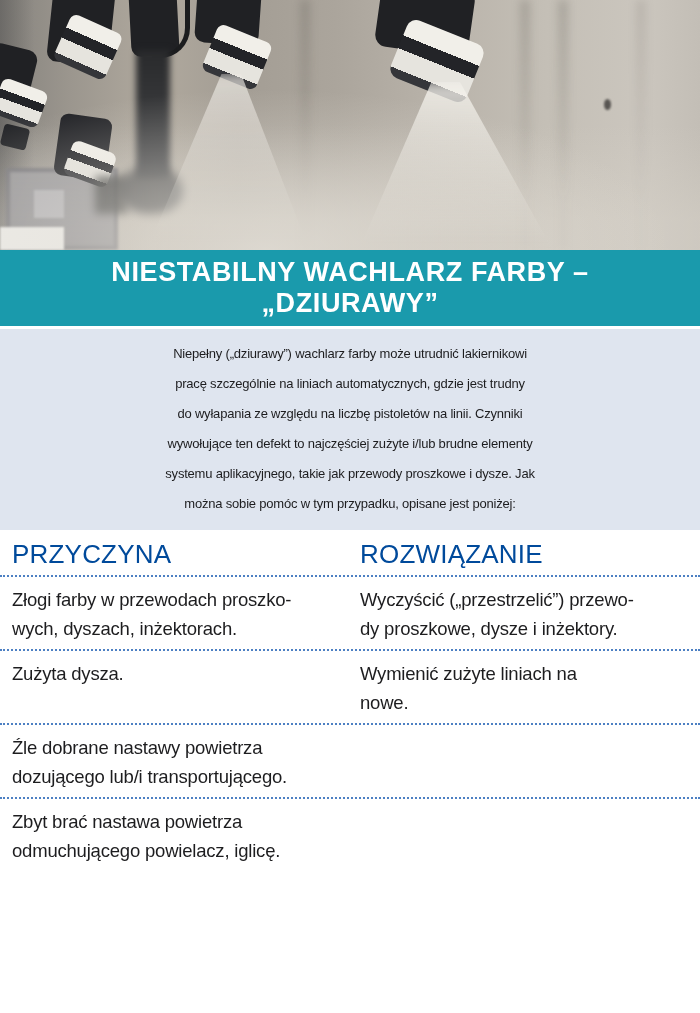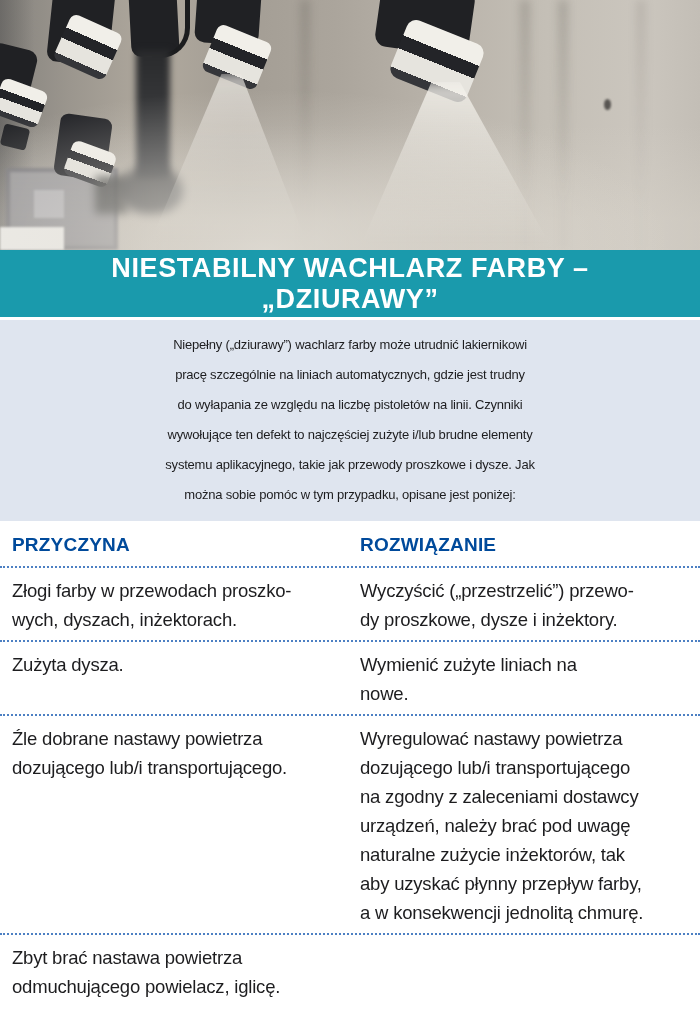--- a/index.html
+++ b/index.html
@@ -62,39 +62,39 @@
             filter:blur(6px); }
   .machine { left:6px; top:168px; width:112px; height:82px;
             background:linear-gradient(180deg, #9d9c9e, #8e8d90);
             box-shadow:inset 0 0 0 4px #7b7a7e; filter:blur(1.5px); opacity:.95; }
   .machine-inner { left:34px; top:190px; width:30px; height:28px; background:#bab9bc; opacity:.85; filter:blur(1px); }
   .panel  { left:0; top:227px; width:64px; height:23px; background:#ecebe7; filter:blur(1px); }
   .speck  { left:604px; top:99px; width:7px; height:11px; background:#454240; border-radius:50%; filter:blur(1px); opacity:.85; }
 
   
   .band {
-    height:70px; background:#1a9aac; border-bottom:3px solid #ffffff;
+    height:79px; background:#1a9aac; border-bottom:3px solid #ffffff;
     display:flex; align-items:center; justify-content:center;
   }
   .band h1 {
     margin:0; color:#ffffff; font-size:27px; line-height:31px; font-weight:bold;
     text-align:center; white-space:pre-line; letter-spacing:.6px;
   }
 
   
   .intro { background:#dfe5ef; padding:10px 12px 11px; }
   .intro p {
     margin:0; text-align:center; font-size:13px; line-height:30px;
     color:#1d1d1f; white-space:pre-line; letter-spacing:-0.2px;
   }
 
   
   .tbl-head { display:grid; grid-template-columns:348px 1fr; padding:12px 0 9px 12px; }
   .tbl-head span {
-    color:#004a9b; font-weight:bold; font-size:19px; line-height:24px; letter-spacing:.2px;
+    color:#004a9b; font-weight:normal; font-size:26px; line-height:24px; letter-spacing:.2px;
   }
   .dotline { height:0; border-top:2px dotted #4d80c3; }
   .row { display:grid; grid-template-columns:348px 1fr; padding:8px 0 6px 12px; }
   .cell {
     font-size:18.5px; line-height:29px; color:#1d1d1f;
     white-space:pre-line; letter-spacing:-0.2px; padding-right:10px;
   }
 </style>
 </head>
 <body>
@@ -172,27 +172,20 @@
     <div class="row">
       <div class="cell">Zużyta dysza.</div>
       <div class="cell">Wymienić zużyte liniach na
 nowe.</div>
     </div>
     <div class="dotline"></div>
 
     <div class="row">
       <div class="cell">Źle dobrane nastawy powietrza
 dozującego lub/i transportującego.</div>
-      <div class="cell">Wyregulować nastawy powietrza
-dozującego lub/i transportującego
-na zgodny z zaleceniami dostawcy
-urządzeń, należy brać pod uwagę
-naturalne zużycie inżektorów, tak
-aby uzyskać płynny przepływ farby,
-a w konsekwencji jednolitą chmurę.</div>
     </div>
     <div class="dotline"></div>
 
     <div class="row">
       <div class="cell">Zbyt brać nastawa powietrza
 odmuchującego powielacz, iglicę.</div>
     </div>
 
   </div>
 

